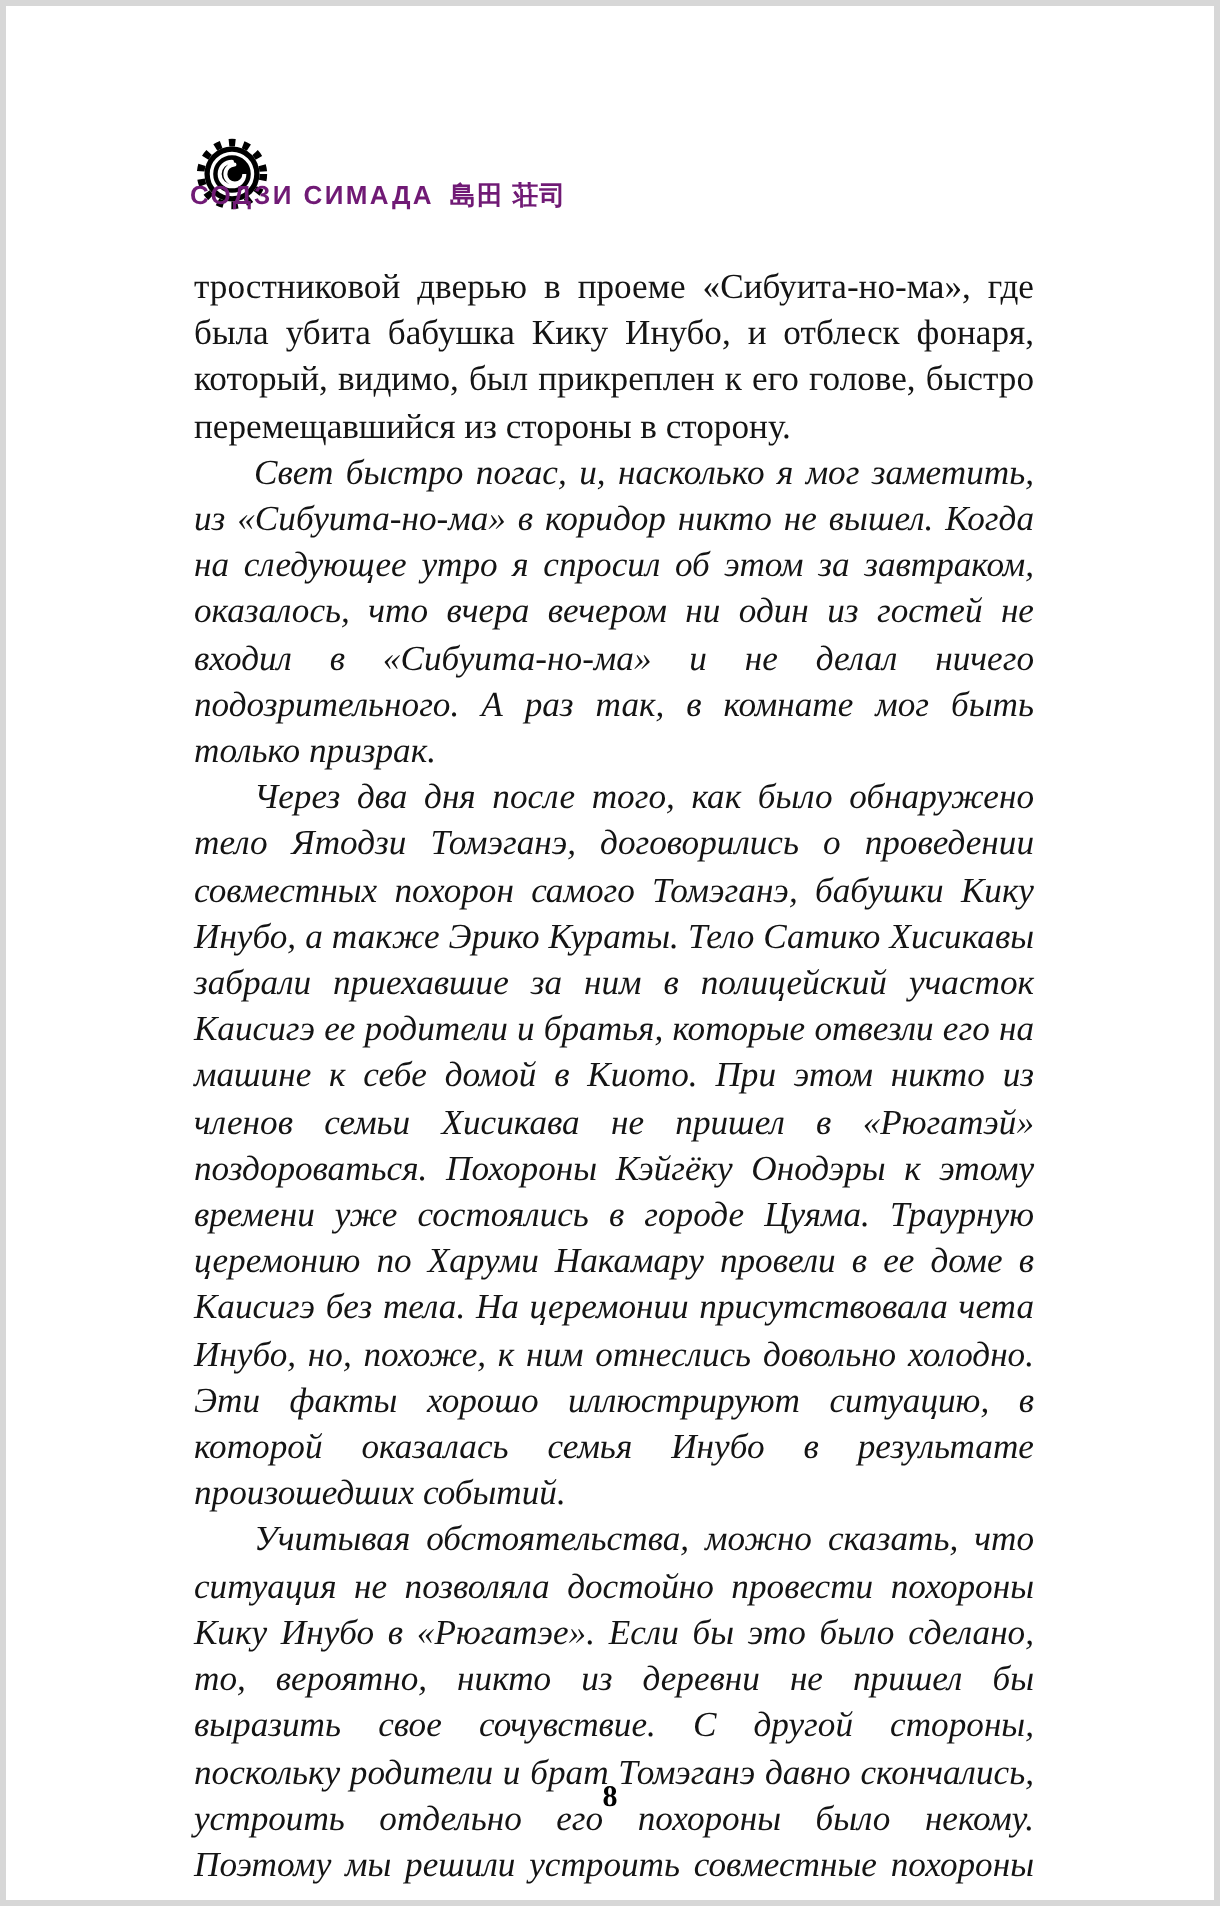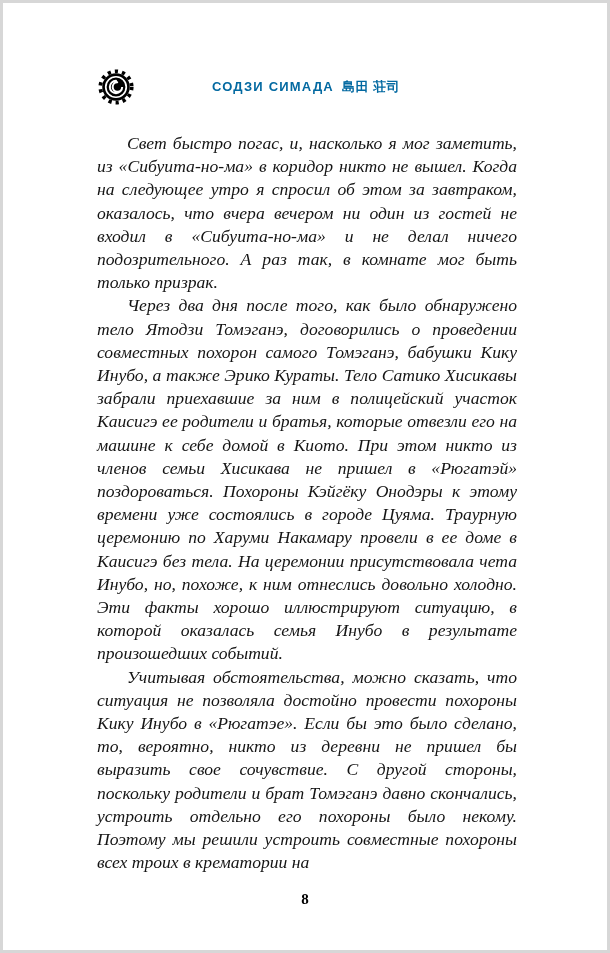--- a/index.html
+++ b/index.html
@@ -30,27 +30,27 @@
     left: 2px;
     top: 1px;
     width: 38px;
     height: 38px;
     display: inline-block;
   }
   .header-title {
     position: absolute;
     left: 0;
     right: 0;
-    top: 11px;
-    text-align: center;
+    top: 22px;
+    text-align: left;
     font-family: "Liberation Sans", sans-serif;
     font-weight: 700;
     font-size: 13px;
     letter-spacing: 1.2px;
-    color: #0369a1;
+    color: #701a75;
     white-space: nowrap;
   }
   .header-title .jp {
     letter-spacing: 0.5px;
     margin-left: 8px;
     font-weight: 700;
   }
   .page-body {
     position: absolute;
     top: 129px;
@@ -94,20 +94,21 @@
         <circle cx="20" cy="20" r="10.8" fill="none" stroke="#ffffff" stroke-width="1.8"></circle>
         <path d="M20 13.5 a6.5 6.5 0 1 0 6.5 6.5 a5 5 0 1 1 -5.2 -5" stroke="#ffffff" stroke-width="2.1" fill="none" stroke-linecap="round"></path>
       </svg>
     </span>
     <div class="header-title">
       <span>СОДЗИ СИМАДА</span><span class="jp">島田 荘司</span>
     </div>
   </header>
 
   <main class="page-body">
+    <p>тростниковой дверью в проеме «Сибуита-но-ма», где была убита бабушка Кику Инубо, и отблеск фонаря, который, видимо, был прикреплен к его голове, быстро перемещавшийся из стороны в сторону.</p>
     <p class="indent">Свет быстро погас, и, насколько я мог заметить, из «Сибуита-но-ма» в коридор никто не вышел. Когда на следующее утро я спросил об этом за завтраком, оказалось, что вчера вечером ни один из гостей не входил в «Сибуита-но-ма» и не делал ничего подозрительного. А раз так, в комнате мог быть только призрак.</p>
     <p class="indent">Через два дня после того, как было обнаружено тело Ятодзи Томэганэ, договорились о проведении совместных похорон самого Томэганэ, бабушки Кику Инубо, а также Эрико Кураты. Тело Сатико Хисикавы забрали приехавшие за ним в полицейский участок Каисигэ ее родители и братья, которые отвезли его на машине к себе домой в Киото. При этом никто из членов семьи Хисикава не пришел в «Рюгатэй» поздороваться. Похороны Кэйгёку Онодэры к этому времени уже состоялись в городе Цуяма. Траурную церемонию по Харуми Накамару провели в ее доме в Каисигэ без тела. На церемонии присутствовала чета Инубо, но, похоже, к ним отнеслись довольно холодно. Эти факты хорошо иллюстрируют ситуацию, в которой оказалась семья Инубо в результате произошедших событий.</p>
     <p class="indent">Учитывая обстоятельства, можно сказать, что ситуация не позволяла достойно провести похороны Кику Инубо в «Рюгатэе». Если бы это было сделано, то, вероятно, никто из деревни не пришел бы выразить свое сочувствие. С другой стороны, поскольку родители и брат Томэганэ давно скончались, устроить отдельно его похороны было некому. Поэтому мы решили устроить совместные похороны всех троих в крематории на</p>
   </main>
 
   <footer class="page-footer">
     <span>8</span>
   </footer>
 
 </div>

